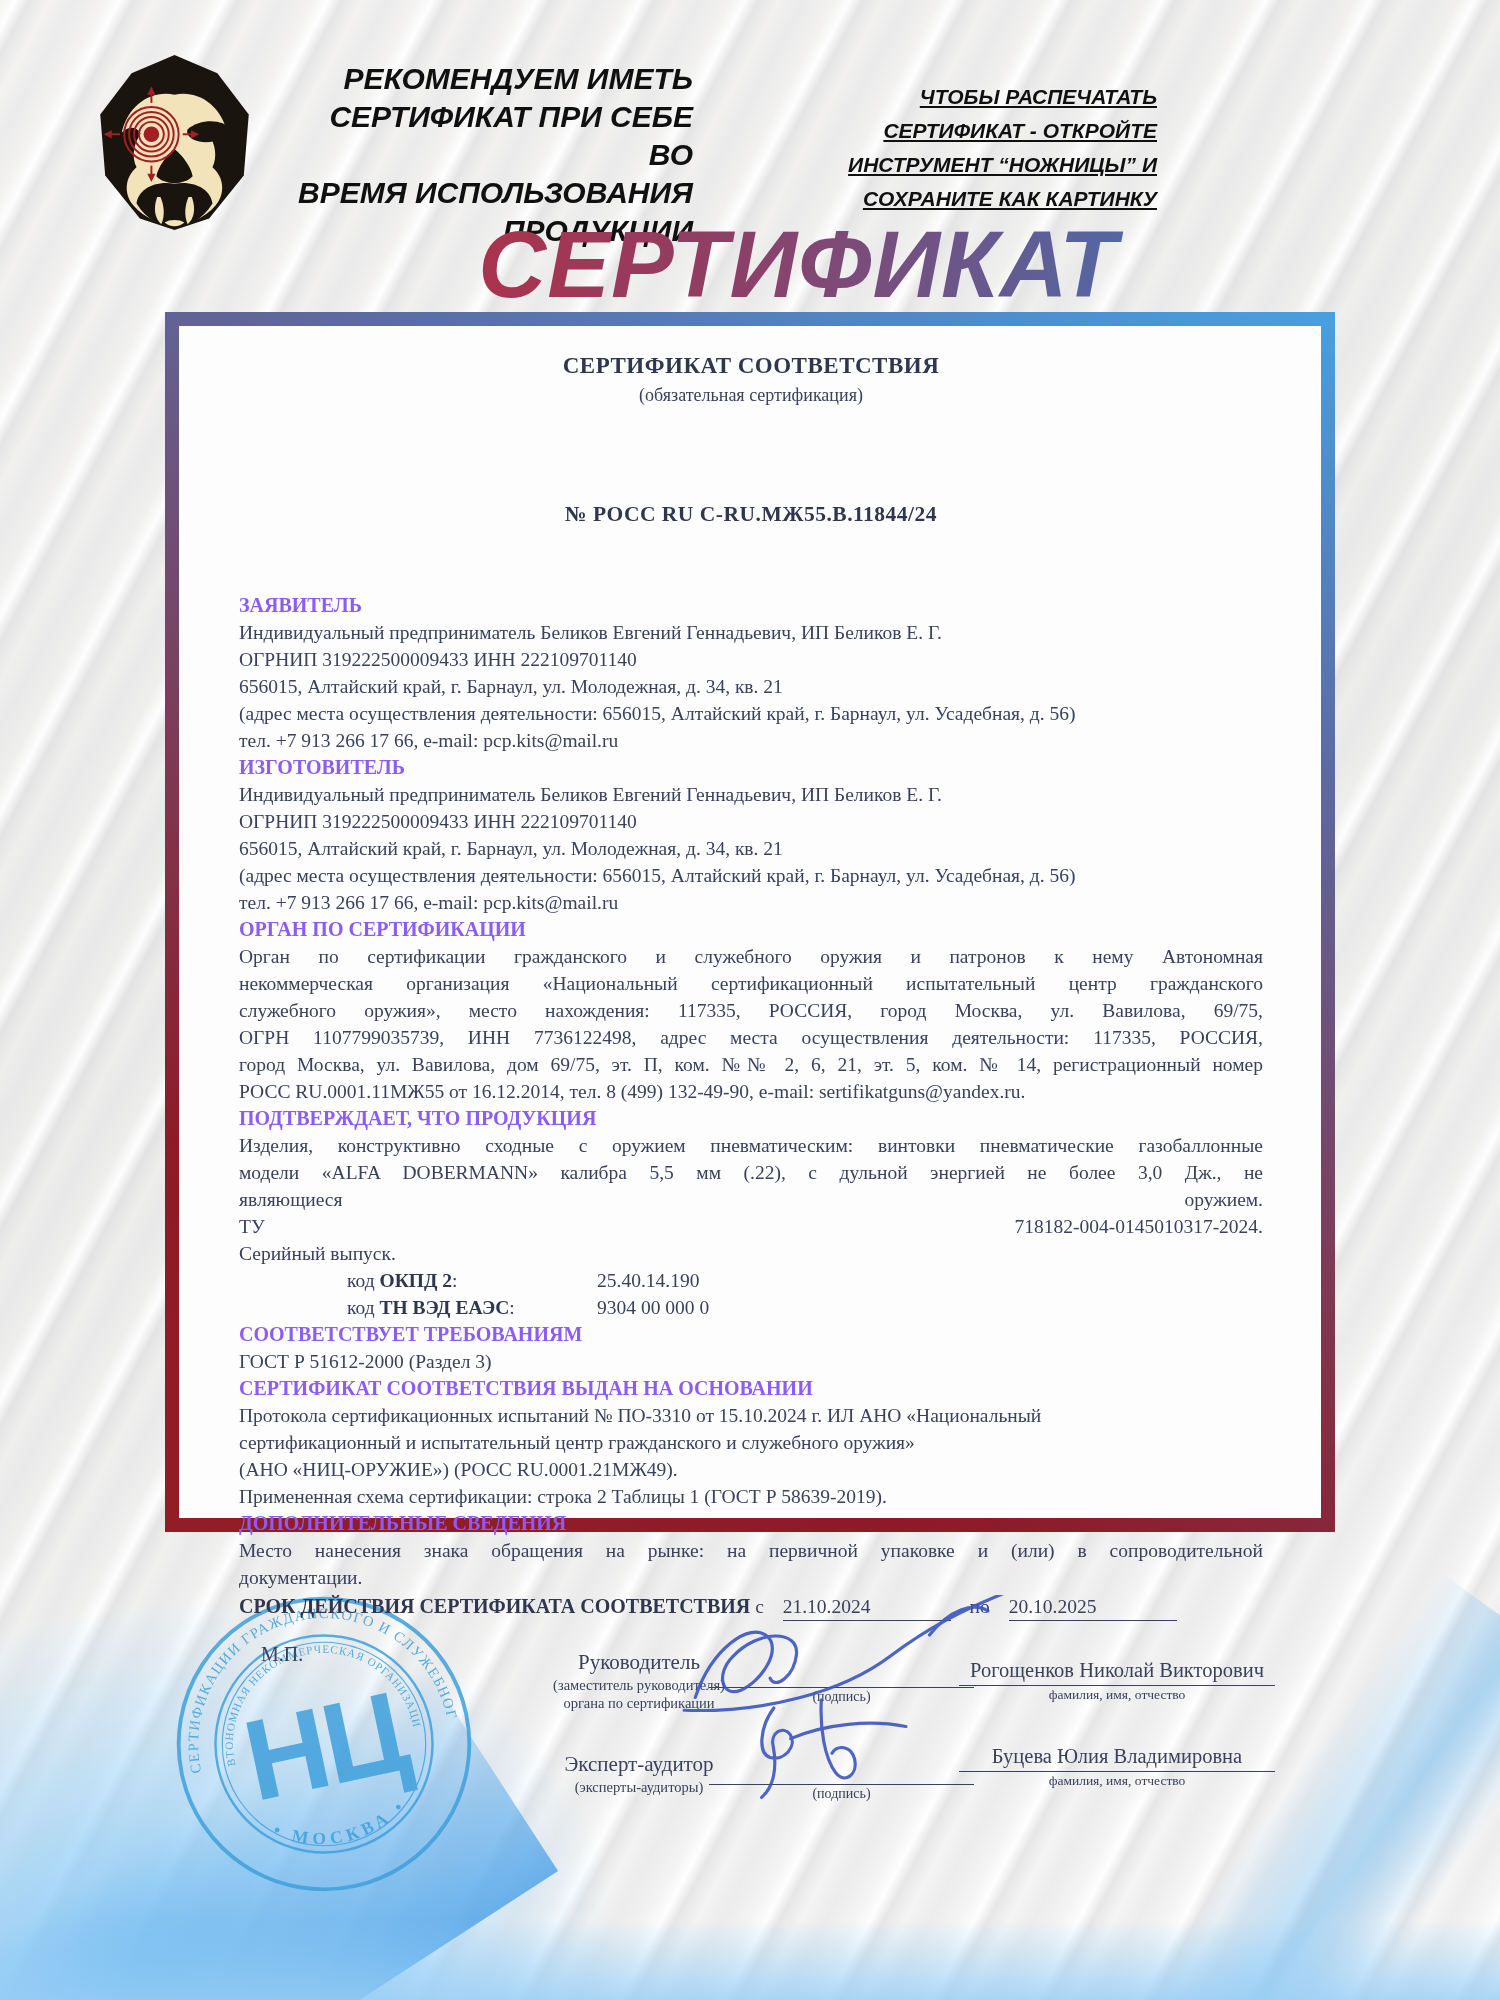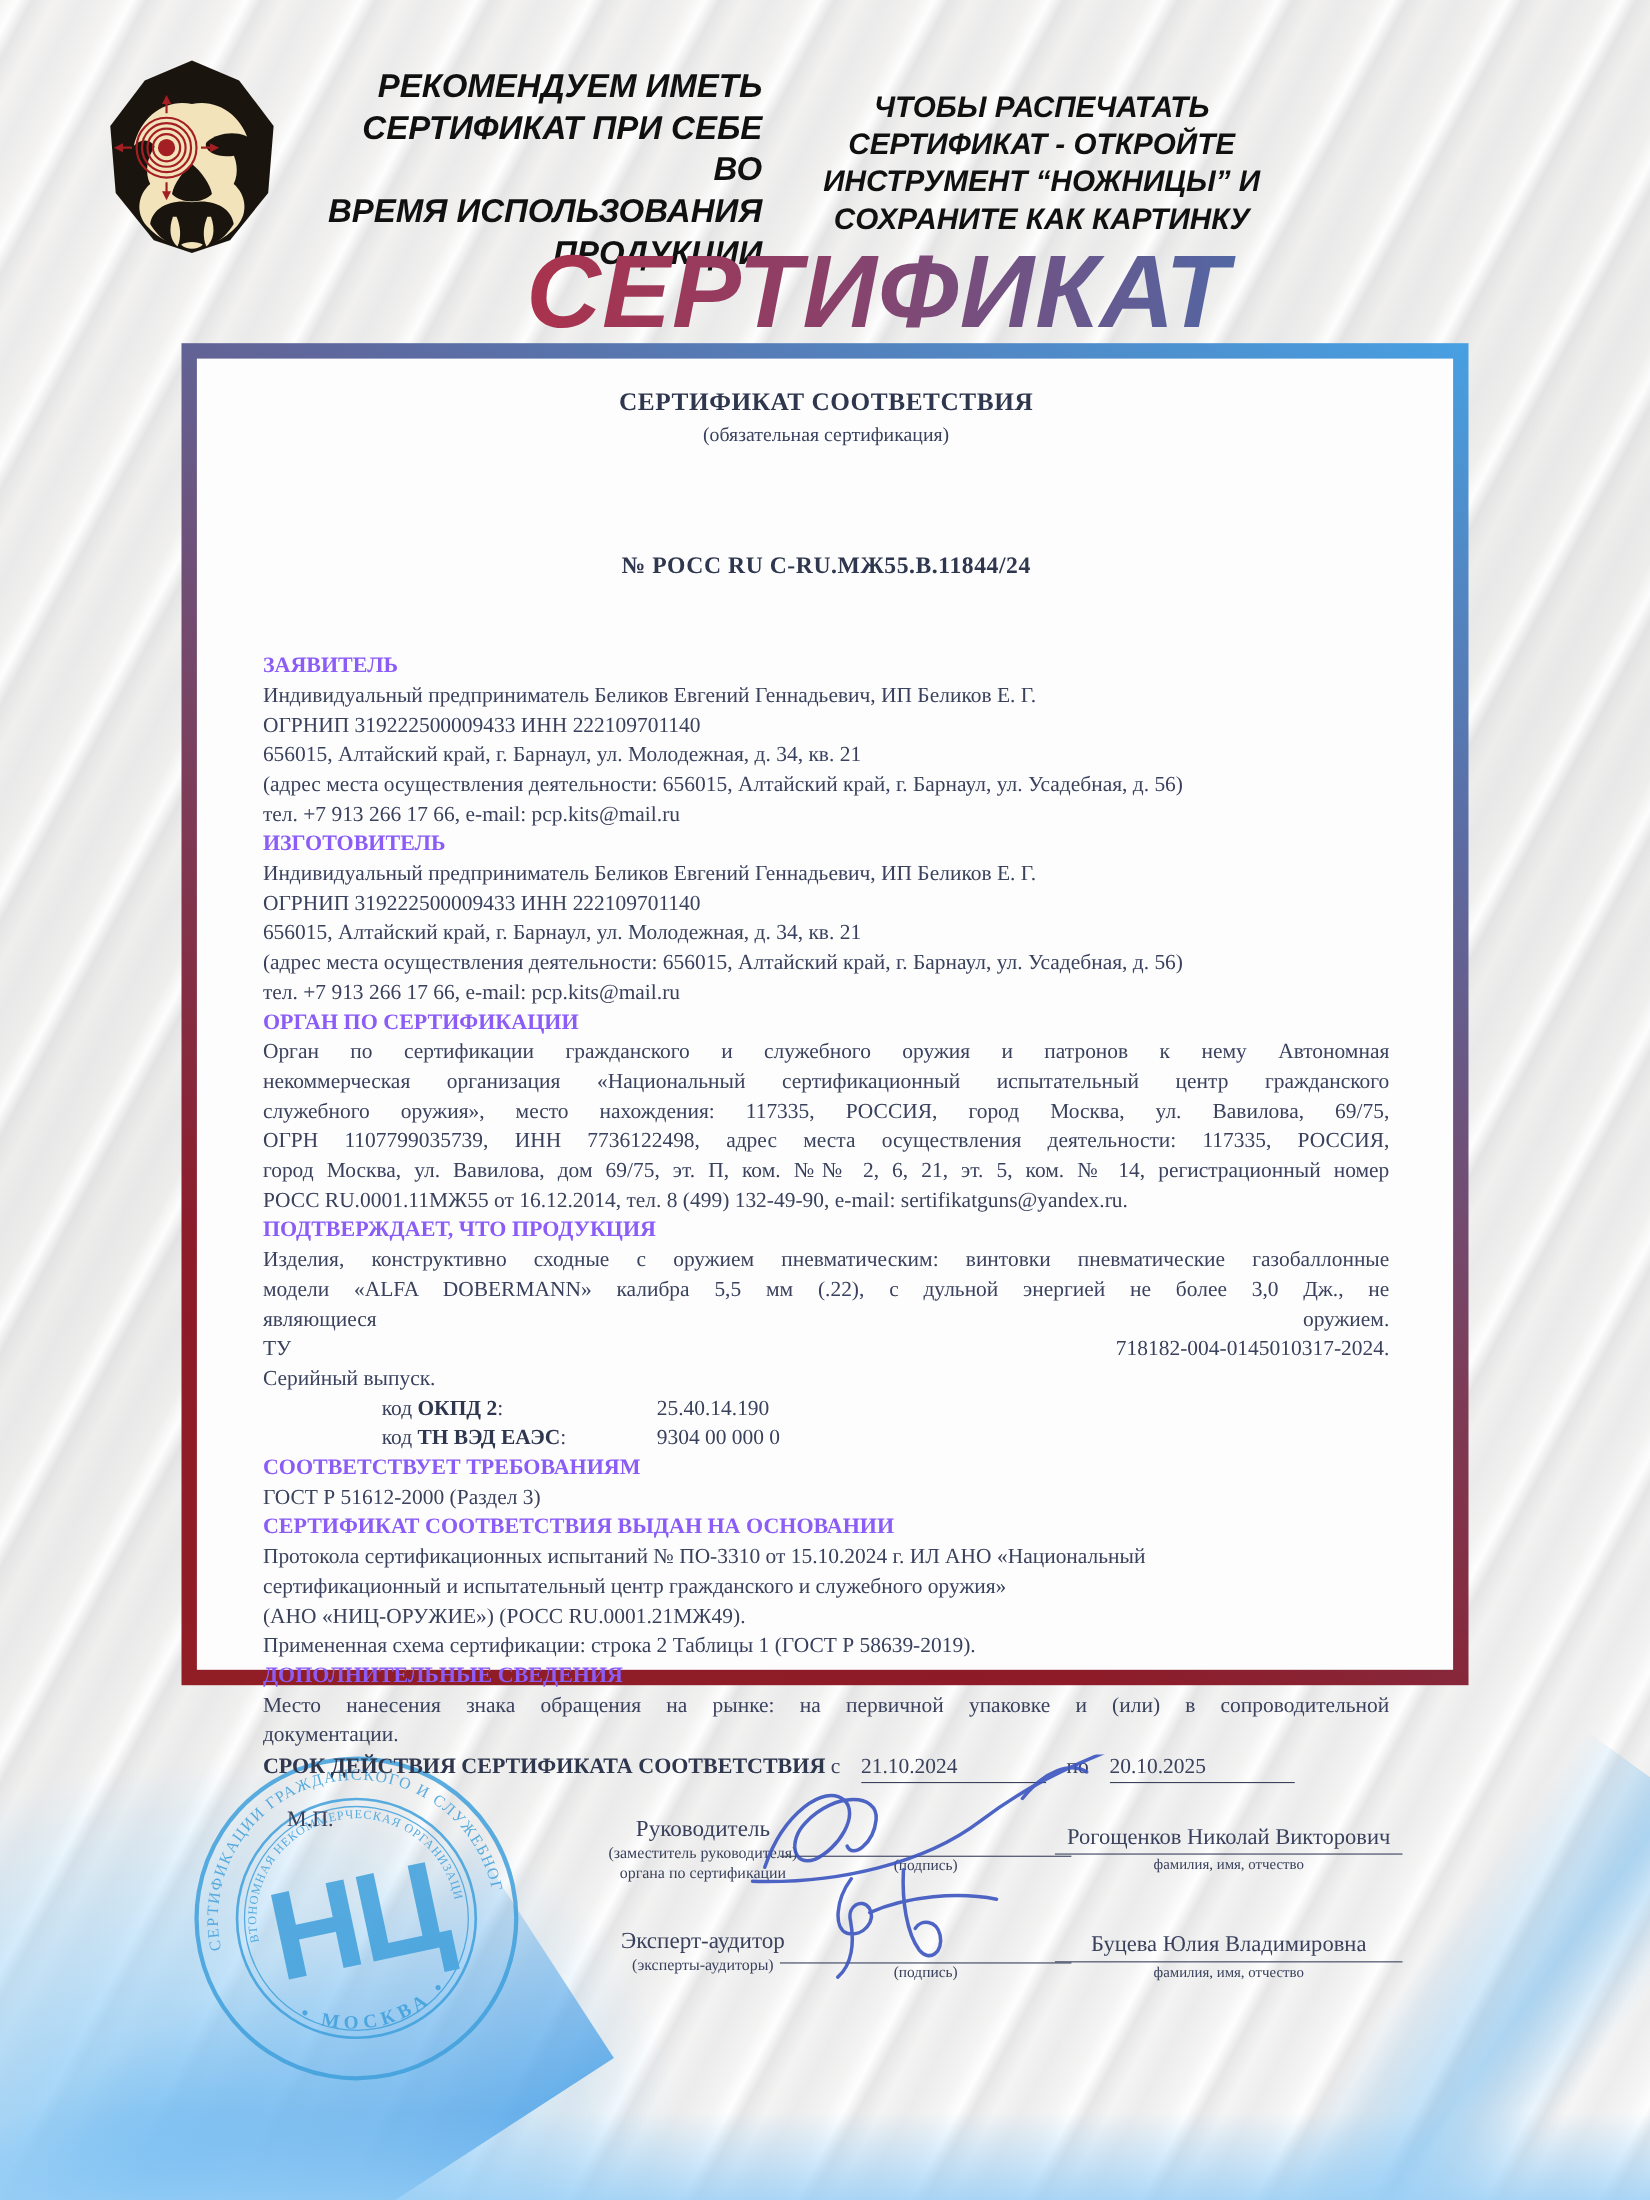--- a/index.html
+++ b/index.html
@@ -17,21 +17,21 @@
     background:linear-gradient(to top, rgba(84,166,233,.85), rgba(173,217,250,0));}
   .bg-blue-right{position:absolute;right:-90px;bottom:-140px;width:460px;height:560px;transform:rotate(36deg);
     background:linear-gradient(90deg, rgba(255,255,255,0) 28%, rgba(116,188,240,.55) 50%, rgba(255,255,255,0) 68%);}
   .bg-blue-bottom{position:absolute;left:0;right:0;bottom:0;height:80px;
     background:linear-gradient(to top, rgba(151,206,246,.8), rgba(255,255,255,0));}
 
   
   .logo{position:absolute;left:92px;top:50px;width:165px;height:185px;}
   .note{position:absolute;font-weight:700;font-style:italic;color:#101010;}
   .note-left{left:295px;top:60px;width:398px;font-size:30px;line-height:38px;text-align:right;}
-  .note-right{left:737px;top:80px;width:420px;font-size:27px;line-height:34px;text-align:center;}
+  .note-right{left:737px;top:80px;width:420px;font-size:21px;line-height:34px;text-align:right;text-decoration:underline;}
   .big-title{position:absolute;top:218px;left:0;width:100%;text-align:center;
     font-size:94px;font-weight:800;font-style:italic;letter-spacing:1px;line-height:1;
     background:linear-gradient(90deg,#d32027 8%, #8c4068 48%, #2e7fc9 88%);
     -webkit-background-clip:text;background-clip:text;color:transparent;padding-left:48px;}
 
   
   .frame{position:absolute;left:165px;top:312px;width:1170px;height:1220px;box-sizing:border-box;padding:14px;
     background:linear-gradient(205deg,#47a0e2 0%, #5c6ba2 26%, #7e3a55 55%, #8d1b28 78%, #911e25 100%);}
   .paper{position:relative;width:100%;height:100%;box-sizing:border-box;background:#fdfdfe;
     padding:26px 58px 0 60px;font-family:"Liberation Serif","DejaVu Serif",serif;
@@ -225,20 +225,20 @@
         <svg class="sig-ink" style="left:490px;top:55px;width:230px;height:115px;" viewBox="0 0 230 115">
           <g fill="none" stroke="#3b55c0" stroke-width="3.2" stroke-linecap="round" opacity=".9" transform="rotate(-5 115 57)">
             <path d="M48 18 C32 36 28 62 40 67 C54 72 68 58 62 46 C56 36 42 42 44 56 C46 76 42 96 28 106"></path>
             <path d="M96 14 C92 42 94 72 104 88 C112 100 126 92 124 76 C122 62 108 60 102 68"></path>
             <path d="M62 50 C98 38 144 38 178 48"></path>
           </g>
         </svg>
         <div class="sig-line" style="left:470px;top:155px;width:265px;">
           <div class="sig-caption">(подпись)</div>
         </div>
-        <div class="name-col" style="top:126px;">
+        <div class="name-col" style="top:114px;">
           <div class="name">Буцева Юлия Владимировна</div>
           <div class="name-caption">фамилия, имя, отчество</div>
         </div>
       </div>
     </div>
   </div>
 </div>
 
 </body></html>

